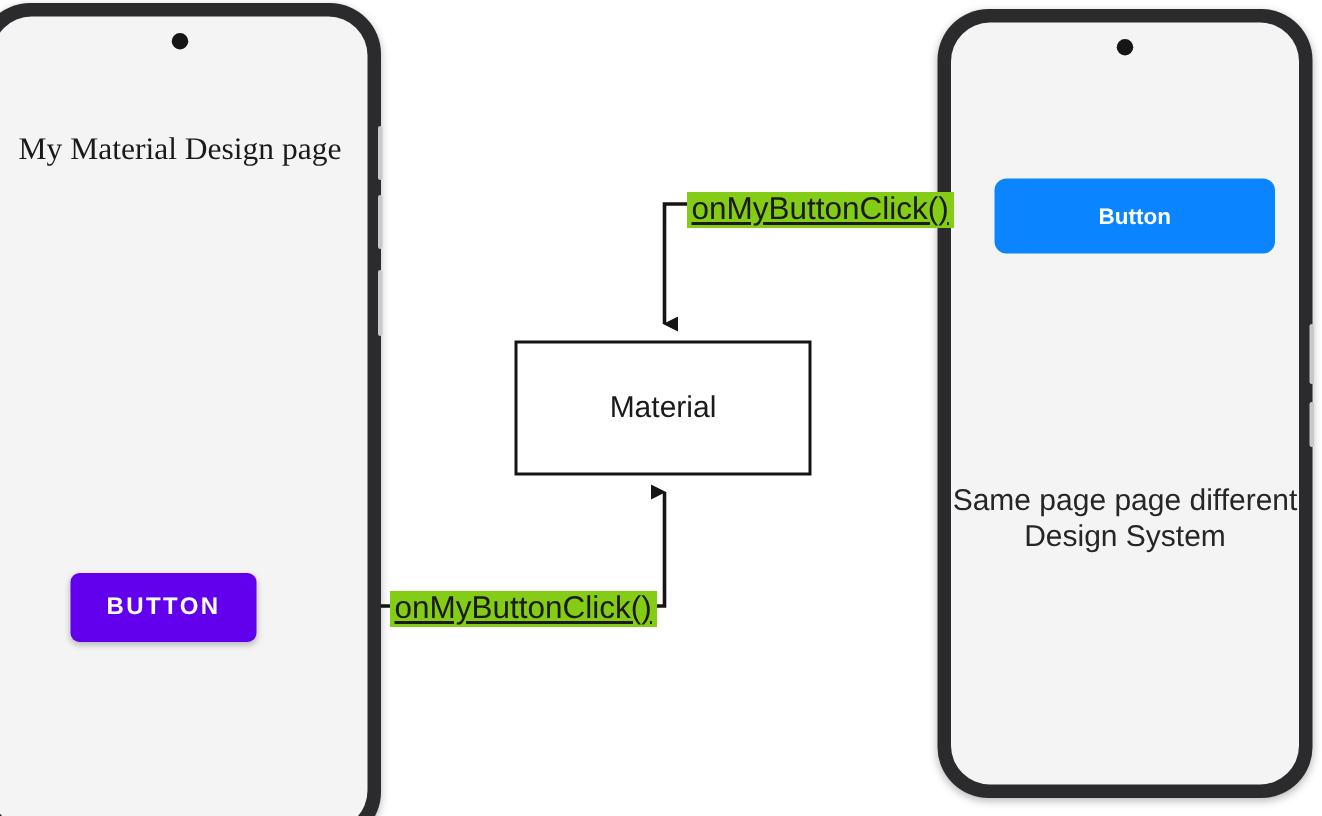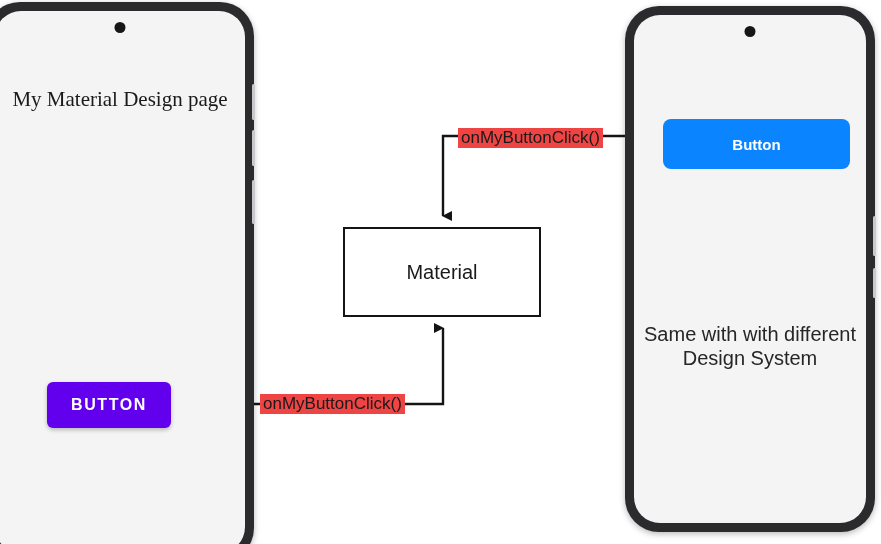--- a/index.html
+++ b/index.html
@@ -146,25 +146,26 @@
     justify-content: center;
     font-family: "Liberation Sans", sans-serif;
     font-size: 20px;
     color: #1a1a1a;
   }
 
   
   .edge-label {
     position: absolute;
     font-family: "Liberation Sans", sans-serif;
-    font-size: 17px;
+    font-size: 21px;
     color: #1a1a1a;
-    background: #ef4444;
+    background: #84cc16;
     padding: 0 3px;
     white-space: nowrap;
+    text-decoration: underline;
   }
   #label-top   { left: 458px; top: 128px; }
   #label-bottom{ left: 260px; top: 394px; }
 
   svg#wires {
     position: absolute;
     left: 0;
     top: 0;
     width: 881px;
     height: 544px;
@@ -211,21 +212,21 @@
 
   <div class="phone" id="phone-right">
     <div class="side-btn" style="right:-1px; top:210px; height:40px;"></div>
     <div class="side-btn" style="right:-1px; top:262px; height:30px;"></div>
 
     <div class="phone-screen">
       <div class="camera-dot"></div>
 
       <button id="ios-button">Button</button>
 
-      <div class="screen-caption" id="caption-right">Same with with different Design System</div>
+      <div class="screen-caption" id="caption-right">Same page page different Design System</div>
     </div>
   </div>
 
   <div id="viewmodel-box">Material</div>
 
   <div class="edge-label" id="label-top">onMyButtonClick()</div>
 
   <div class="edge-label" id="label-bottom">onMyButtonClick()</div>
 
 </div>

